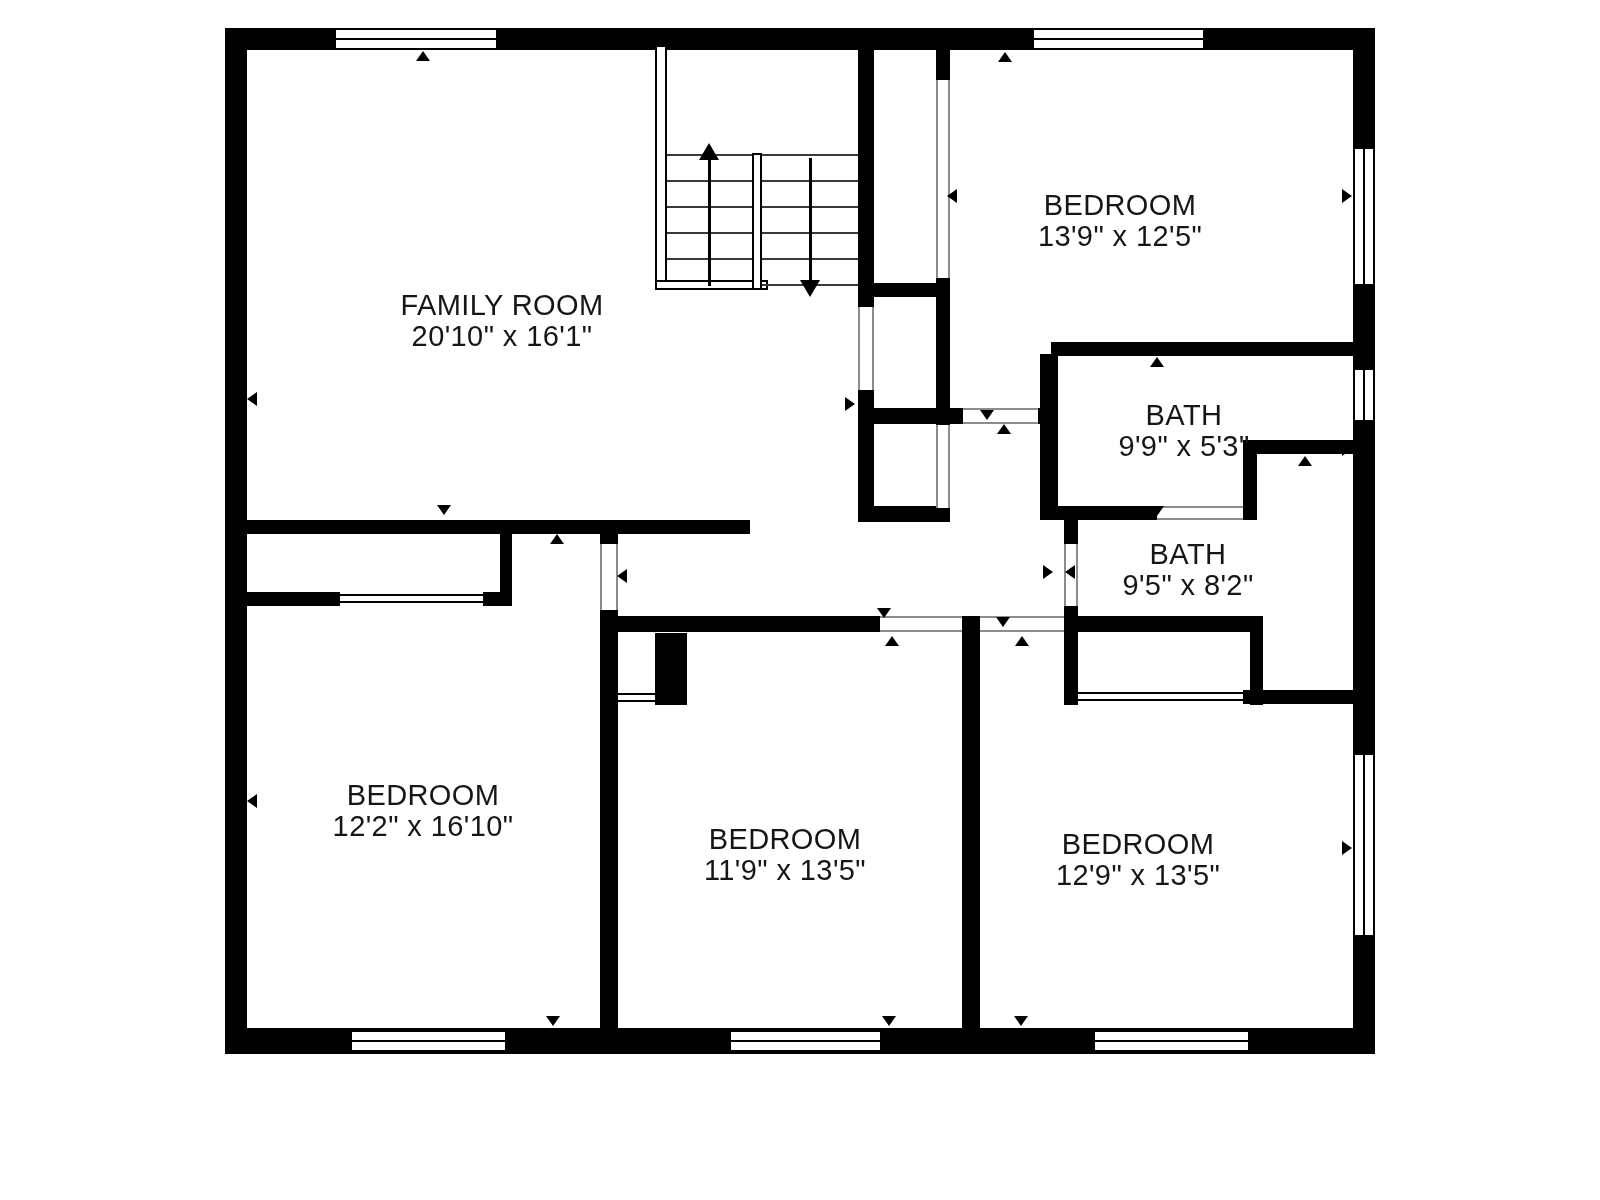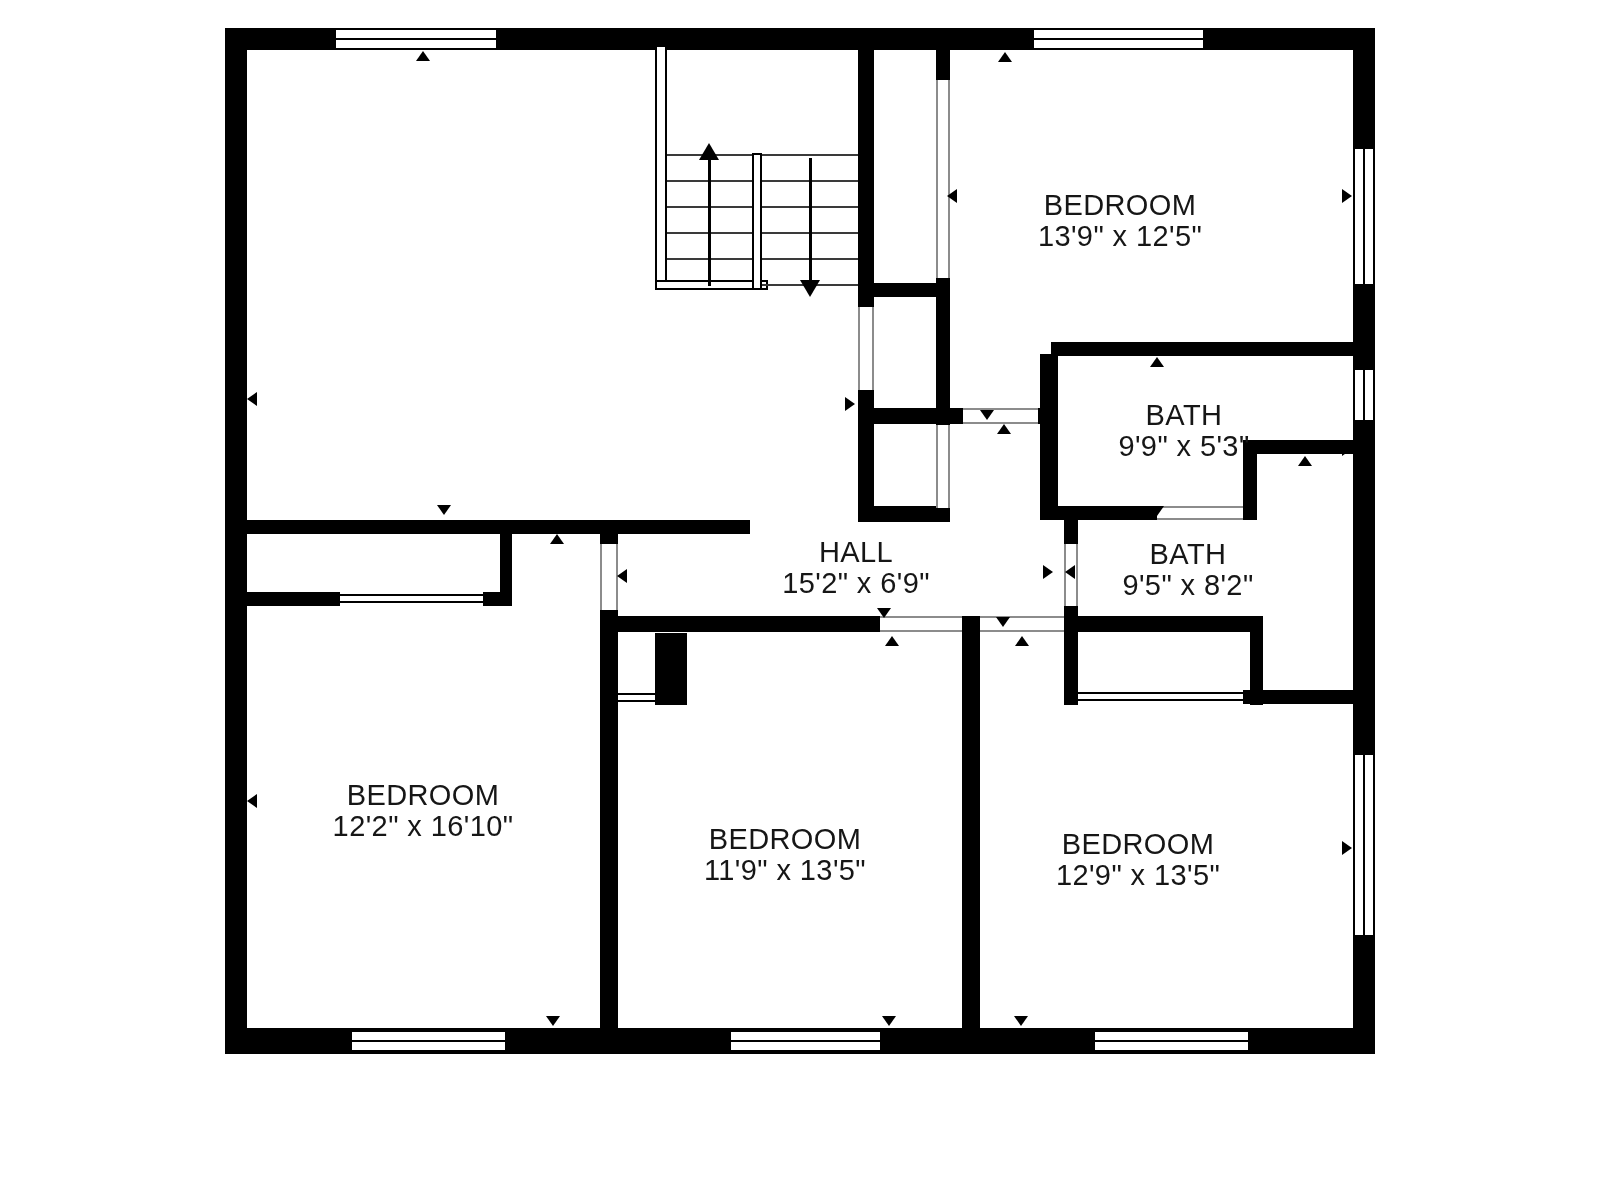--- a/index.html
+++ b/index.html
@@ -123,35 +123,35 @@
     <div class="tri" style="border-top: 7px solid transparent; border-bottom: 7px solid transparent; border-right: 10px solid rgb(0, 0, 0); left: 617px; top: 569px;"></div>
     <div class="tri" style="border-left: 7px solid transparent; border-right: 7px solid transparent; border-top: 10px solid rgb(0, 0, 0); left: 877px; top: 608px;"></div>
     <div class="tri" style="border-left: 7px solid transparent; border-right: 7px solid transparent; border-bottom: 10px solid rgb(0, 0, 0); left: 885px; top: 636px;"></div>
     <div class="tri" style="border-left: 7px solid transparent; border-right: 7px solid transparent; border-top: 10px solid rgb(0, 0, 0); left: 996px; top: 617px;"></div>
     <div class="tri" style="border-left: 7px solid transparent; border-right: 7px solid transparent; border-bottom: 10px solid rgb(0, 0, 0); left: 1015px; top: 636px;"></div>
     <div class="tri" style="border-left: 7px solid transparent; border-right: 7px solid transparent; border-top: 10px solid rgb(0, 0, 0); left: 1300px; top: 690px;"></div>
     <div class="tri" style="border-left: 7px solid transparent; border-right: 7px solid transparent; border-bottom: 10px solid rgb(0, 0, 0); left: 1298px; top: 456px;"></div>
     <div class="tri" style="border-left: 7px solid transparent; border-right: 7px solid transparent; border-top: 10px solid rgb(0, 0, 0); left: 546px; top: 1016px;"></div>
     <div class="tri" style="border-left: 7px solid transparent; border-right: 7px solid transparent; border-top: 10px solid rgb(0, 0, 0); left: 882px; top: 1016px;"></div>
     <div class="tri" style="border-left: 7px solid transparent; border-right: 7px solid transparent; border-top: 10px solid rgb(0, 0, 0); left: 1014px; top: 1016px;"></div>
+    <div class="room-label" style="left: 502px; top: 321px;">
+      <div>FAMILY ROOM</div>
+      <div>20'10" x 16'1"</div>
+    </div>
     <div class="room-label" style="left: 1120px; top: 221px;">
       <div>BEDROOM</div>
       <div>13'9" x 12'5"</div>
     </div>
     <div class="room-label" style="left: 1184px; top: 431px;">
       <div>BATH</div>
       <div>9'9" x 5'3"</div>
     </div>
     <div class="room-label" style="left: 1188px; top: 570px;">
       <div>BATH</div>
       <div>9'5" x 8'2"</div>
-    </div>
-    <div class="room-label" style="left: 856px; top: 568px;">
-      <div>HALL</div>
-      <div>15'2" x 6'9"</div>
     </div>
     <div class="room-label" style="left: 423px; top: 811px;">
       <div>BEDROOM</div>
       <div>12'2" x 16'10"</div>
     </div>
     <div class="room-label" style="left: 785px; top: 855px;">
       <div>BEDROOM</div>
       <div>11'9" x 13'5"</div>
     </div>
     <div class="room-label" style="left: 1138px; top: 860px;">

